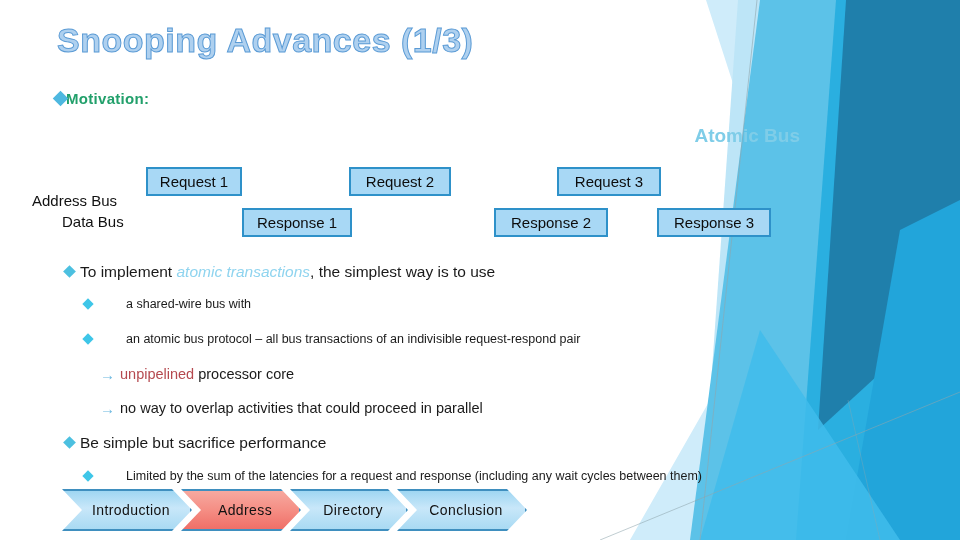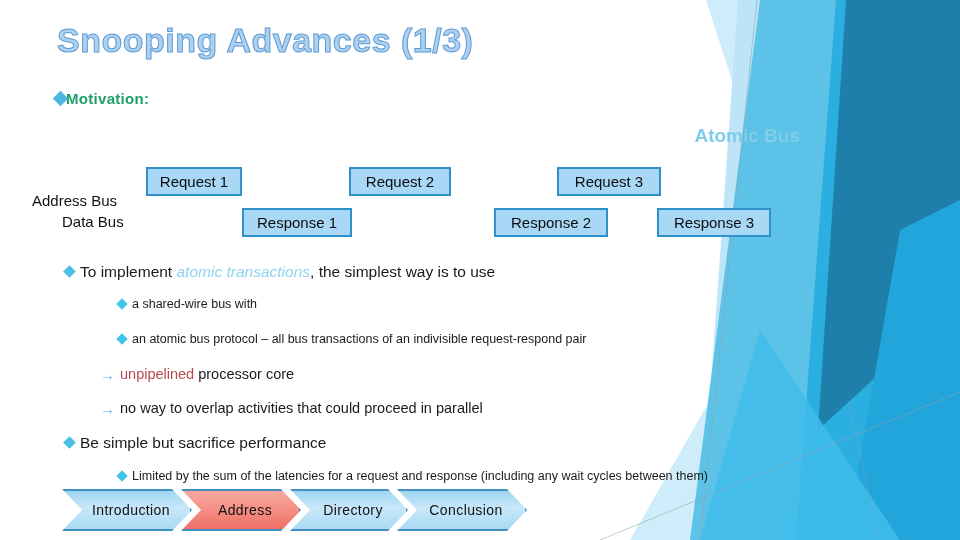--- a/index.html
+++ b/index.html
@@ -136,21 +136,21 @@
   .btext {
     color: #1a1a1a;
   }
 
   
   .lvl1 { padding-left: 58px; margin-bottom: 15px; }
   .lvl1 .marker { width: 22px; padding-top: 5px; }
   .lvl1 .btext { font-size: 15.5px; line-height: 1.25; }
 
   
-  .lvl2 { padding-left: 112px; margin-bottom: 18px; }
+  .lvl2 { padding-left: 78px; margin-bottom: 18px; gap: 28px; }
   .lvl2 .marker { width: 20px; padding-top: 4px; }
   .lvl2 .btext { font-size: 12.5px; line-height: 1.3; }
 
   
   .lvlA { padding-left: 95px; margin-bottom: 16px; }
   .lvlA .marker { width: 25px; padding-top: 2px; }
   .lvlA .btext { font-size: 14.5px; line-height: 1.25; }
 
   .hl-atomic { color: #8fd4ef; font-style: italic; }
   .hl-unpipe { color: #b5494f; }

